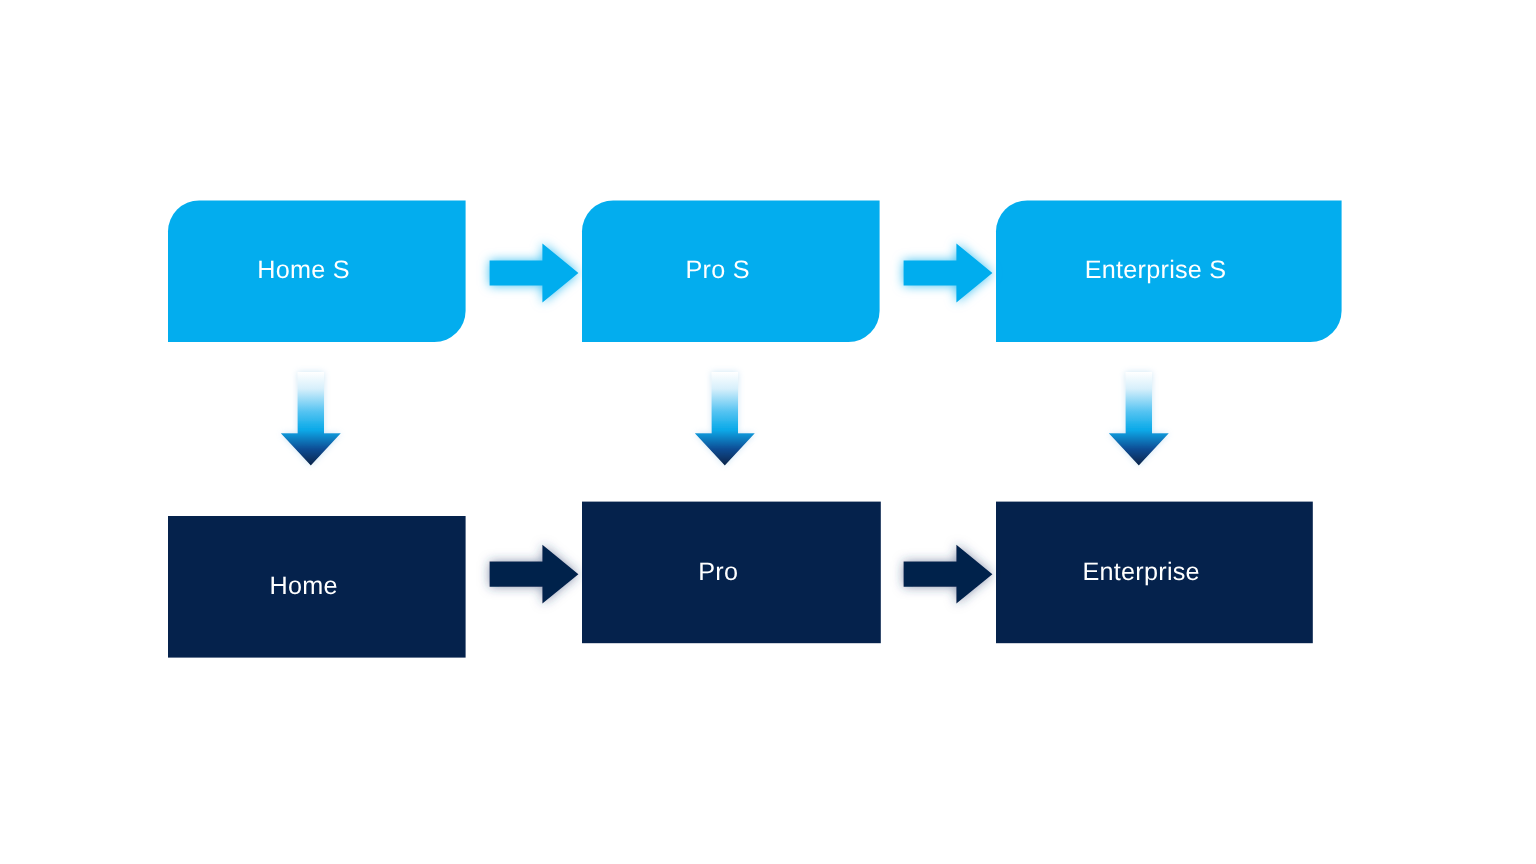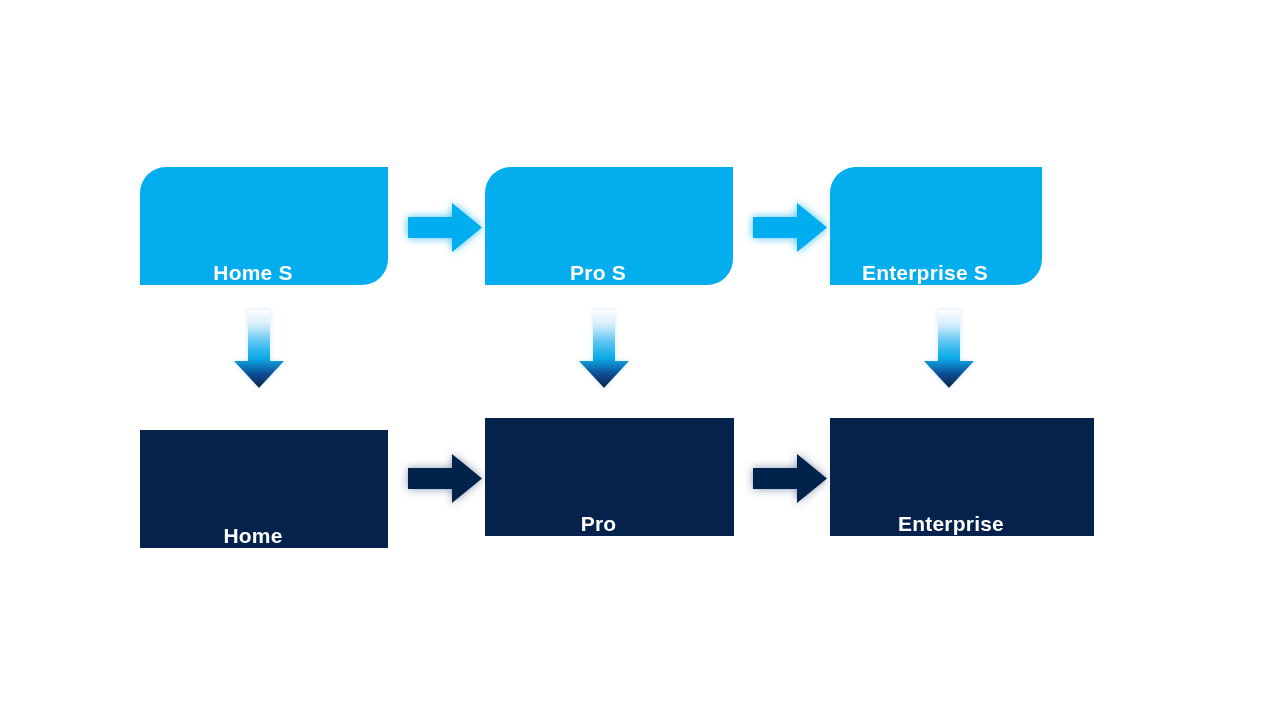--- a/index.html
+++ b/index.html
@@ -20,25 +20,25 @@
     width: 1280px;
     height: 720px;
     background: #ffffff;
   }
 
   
   .node {
     position: absolute;
     box-sizing: border-box;
     display: flex;
-    align-items: flex-end;
+    align-items: center;
     justify-content: center;
     color: #ffffff;
     font-size: 21px;
-    font-weight: 700;
+    font-weight: 400;
     letter-spacing: 0.2px;
     line-height: 1.2;
     -webkit-font-smoothing: antialiased;
   }
 
   
   .node.tier-s {
     background: #03ADEE;
     border-radius: 26px 0 26px 0;
   }
@@ -73,21 +73,21 @@
 <div id="canvas">
 
   <div class="node tier-s" style="left:140px; top:167px; width:248px; height:118px;">
     <span class="node-label">Home S</span>
   </div>
 
   <div class="node tier-s" style="left:485px; top:167px; width:248px; height:118px;">
     <span class="node-label">Pro S</span>
   </div>
 
-  <div class="node tier-s" style="left:830px; top:167px; width:212px; height:118px;">
+  <div class="node tier-s" style="left:830px; top:167px; width:288px; height:118px;">
     <span class="node-label">Enterprise S</span>
   </div>
 
   <div class="node tier-base" style="left:140px; top:418px; width:248px; height:118px;margin-top:12px;">
     <span class="node-label">Home</span>
   </div>
 
   <div class="node tier-base" style="left:485px; top:418px; width:249px; height:118px;">
     <span class="node-label">Pro</span>
   </div>

